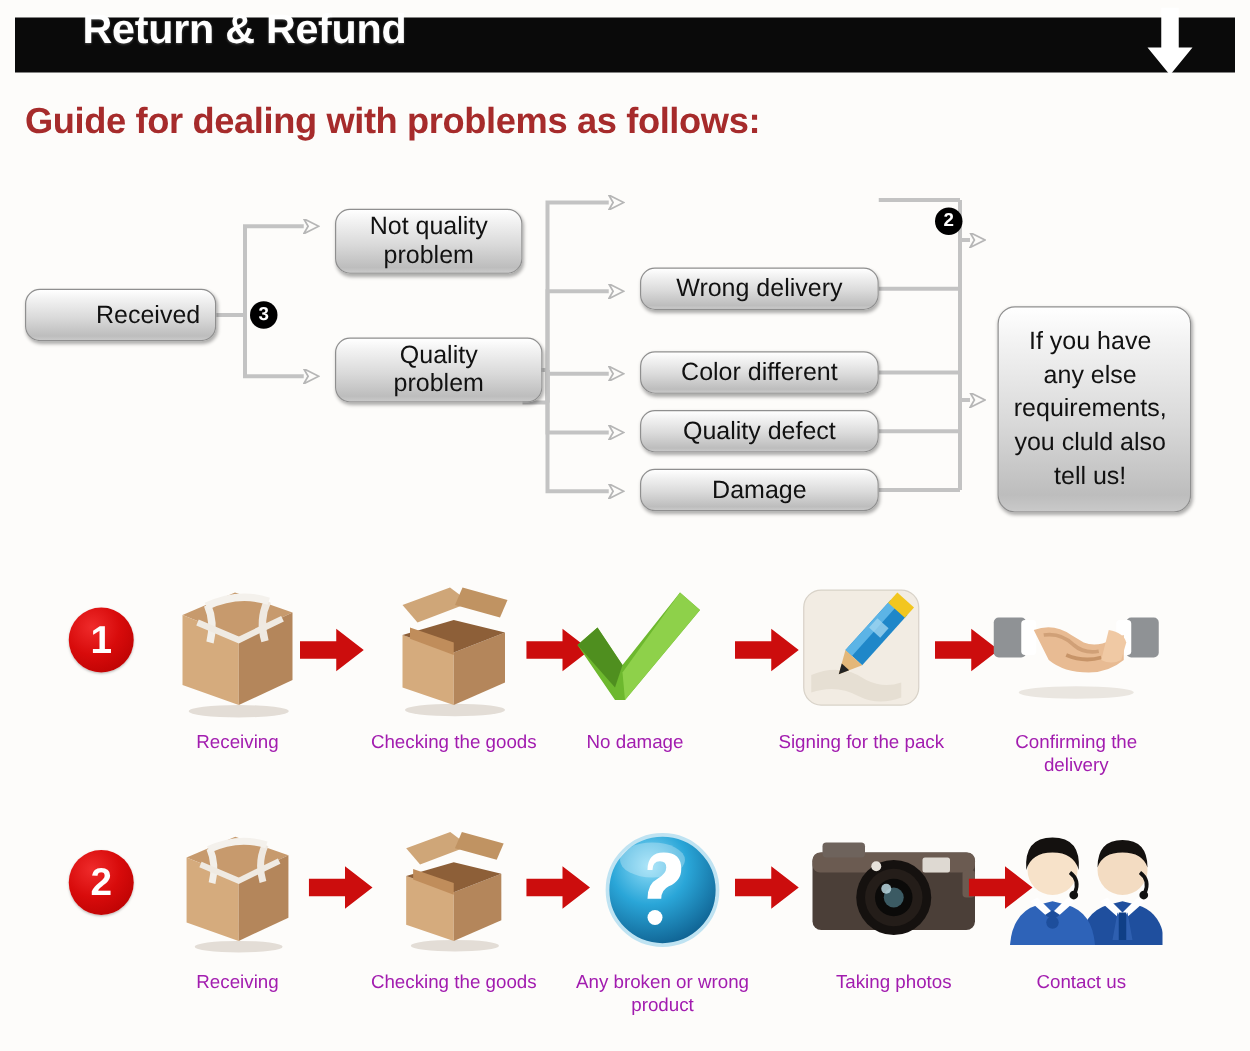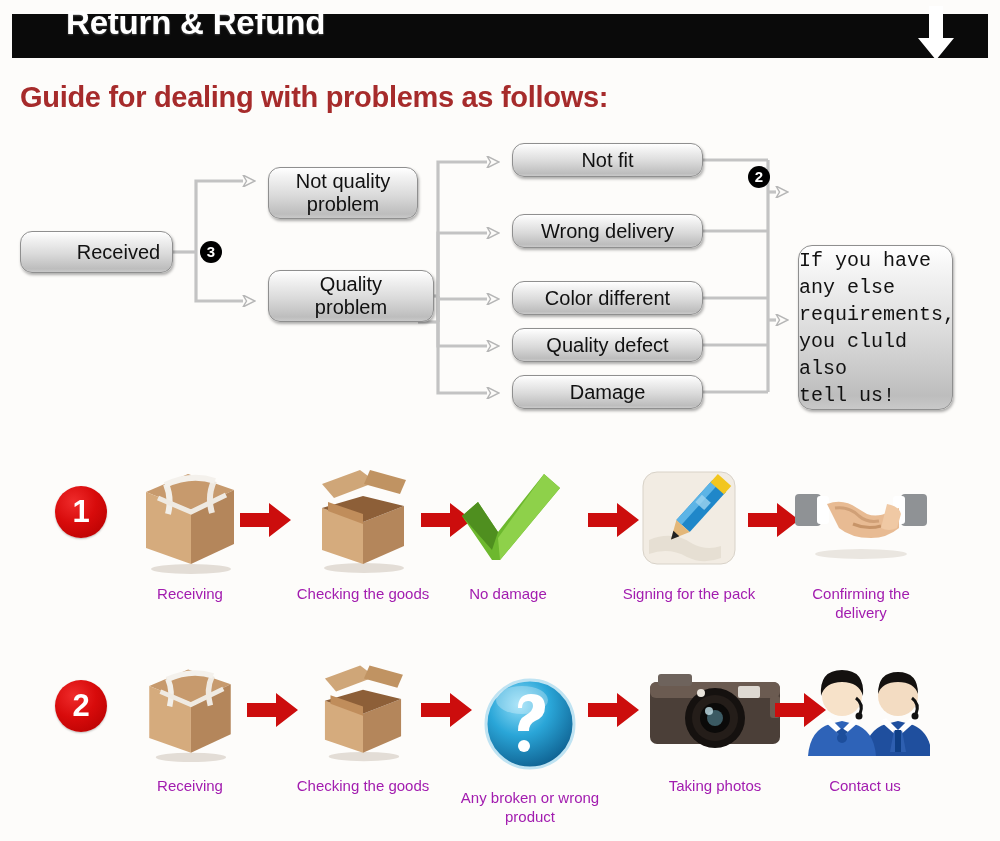--- a/index.html
+++ b/index.html
@@ -35,21 +35,21 @@
     position:absolute;box-sizing:border-box;
     background:linear-gradient(to bottom,#ffffff 0%,#f2f2f2 18%,#dadada 55%,#bdbdbd 92%,#c9c9c9 100%);
     border:1px solid #8f8f8f;
     border-radius:12px;
     box-shadow:1px 2px 3px rgba(0,0,0,.32);
     display:flex;align-items:center;justify-content:center;
     text-align:center;color:#111;
     font-size:20px;line-height:23px;font-weight:400;
   }
   .node.tall{border-radius:14px;}
-  .node.left-text{justify-content:flex-start;text-align:left;line-height:27px;font-family:Liberation Mono, monospace;}
+  .node.left-text{justify-content:flex-start;text-align:center;padding-left:12px;line-height:27px;}
   .badge{
     position:absolute;width:22px;height:22px;border-radius:50%;
     background:#000;color:#fff;font-size:15px;font-weight:bold;
     display:flex;align-items:center;justify-content:center;
     line-height:22px;
   }
 
   
   .row{position:absolute;left:0;width:1000px;height:180px;}
   .step{position:absolute;width:150px;text-align:center;}
@@ -125,23 +125,20 @@
     </span>
   </div>
 
   <div class="node" style="left:268px;top:140px;width:166px;height:52px;">
     <span>
       <span>Quality</span><br>
       <span>problem</span>
     </span>
   </div>
 
-  <div class="node" style="left:512px;top:13px;width:191px;height:34px;">
-    <span>Not fit</span>
-  </div>
 
   <div class="node" style="left:512px;top:84px;width:191px;height:34px;">
     <span>Wrong delivery</span>
   </div>
 
   <div class="node" style="left:512px;top:151px;width:191px;height:34px;">
     <span>Color different</span>
   </div>
 
   <div class="node" style="left:512px;top:198px;width:191px;height:34px;">
@@ -306,21 +303,21 @@
         <polygon points="24,38 59,50 59,60 24,47" fill="#c08d5b"></polygon>
       </svg>
     </div>
     <div class="step-label">Checking the goods</div>
   </div>
 
   <svg class="rarrow" style="left:421px;top:50px;" viewBox="0 0 52 40">
     <path d="M0,13 H29 V3 L51,20 L29,37 V27 H0 Z" fill="#cc0d0d"></path>
   </svg>
 
-  <div class="step" style="left:455px;top:24px;">
+  <div class="step" style="left:455px;top:12px;">
     <div class="step-art">
       <svg width="104" height="104" viewBox="0 0 104 104">
         <defs>
           <radialGradient id="qg" cx="38%" cy="28%" r="78%">
             <stop offset="0%" stop-color="#8fdcf7"></stop>
             <stop offset="45%" stop-color="#2aa6d8"></stop>
             <stop offset="100%" stop-color="#0d5c8c"></stop>
           </radialGradient>
         </defs>
         <circle cx="52" cy="52" r="44" fill="url(#qg)" stroke="#bfe3f2" stroke-width="3"></circle>

